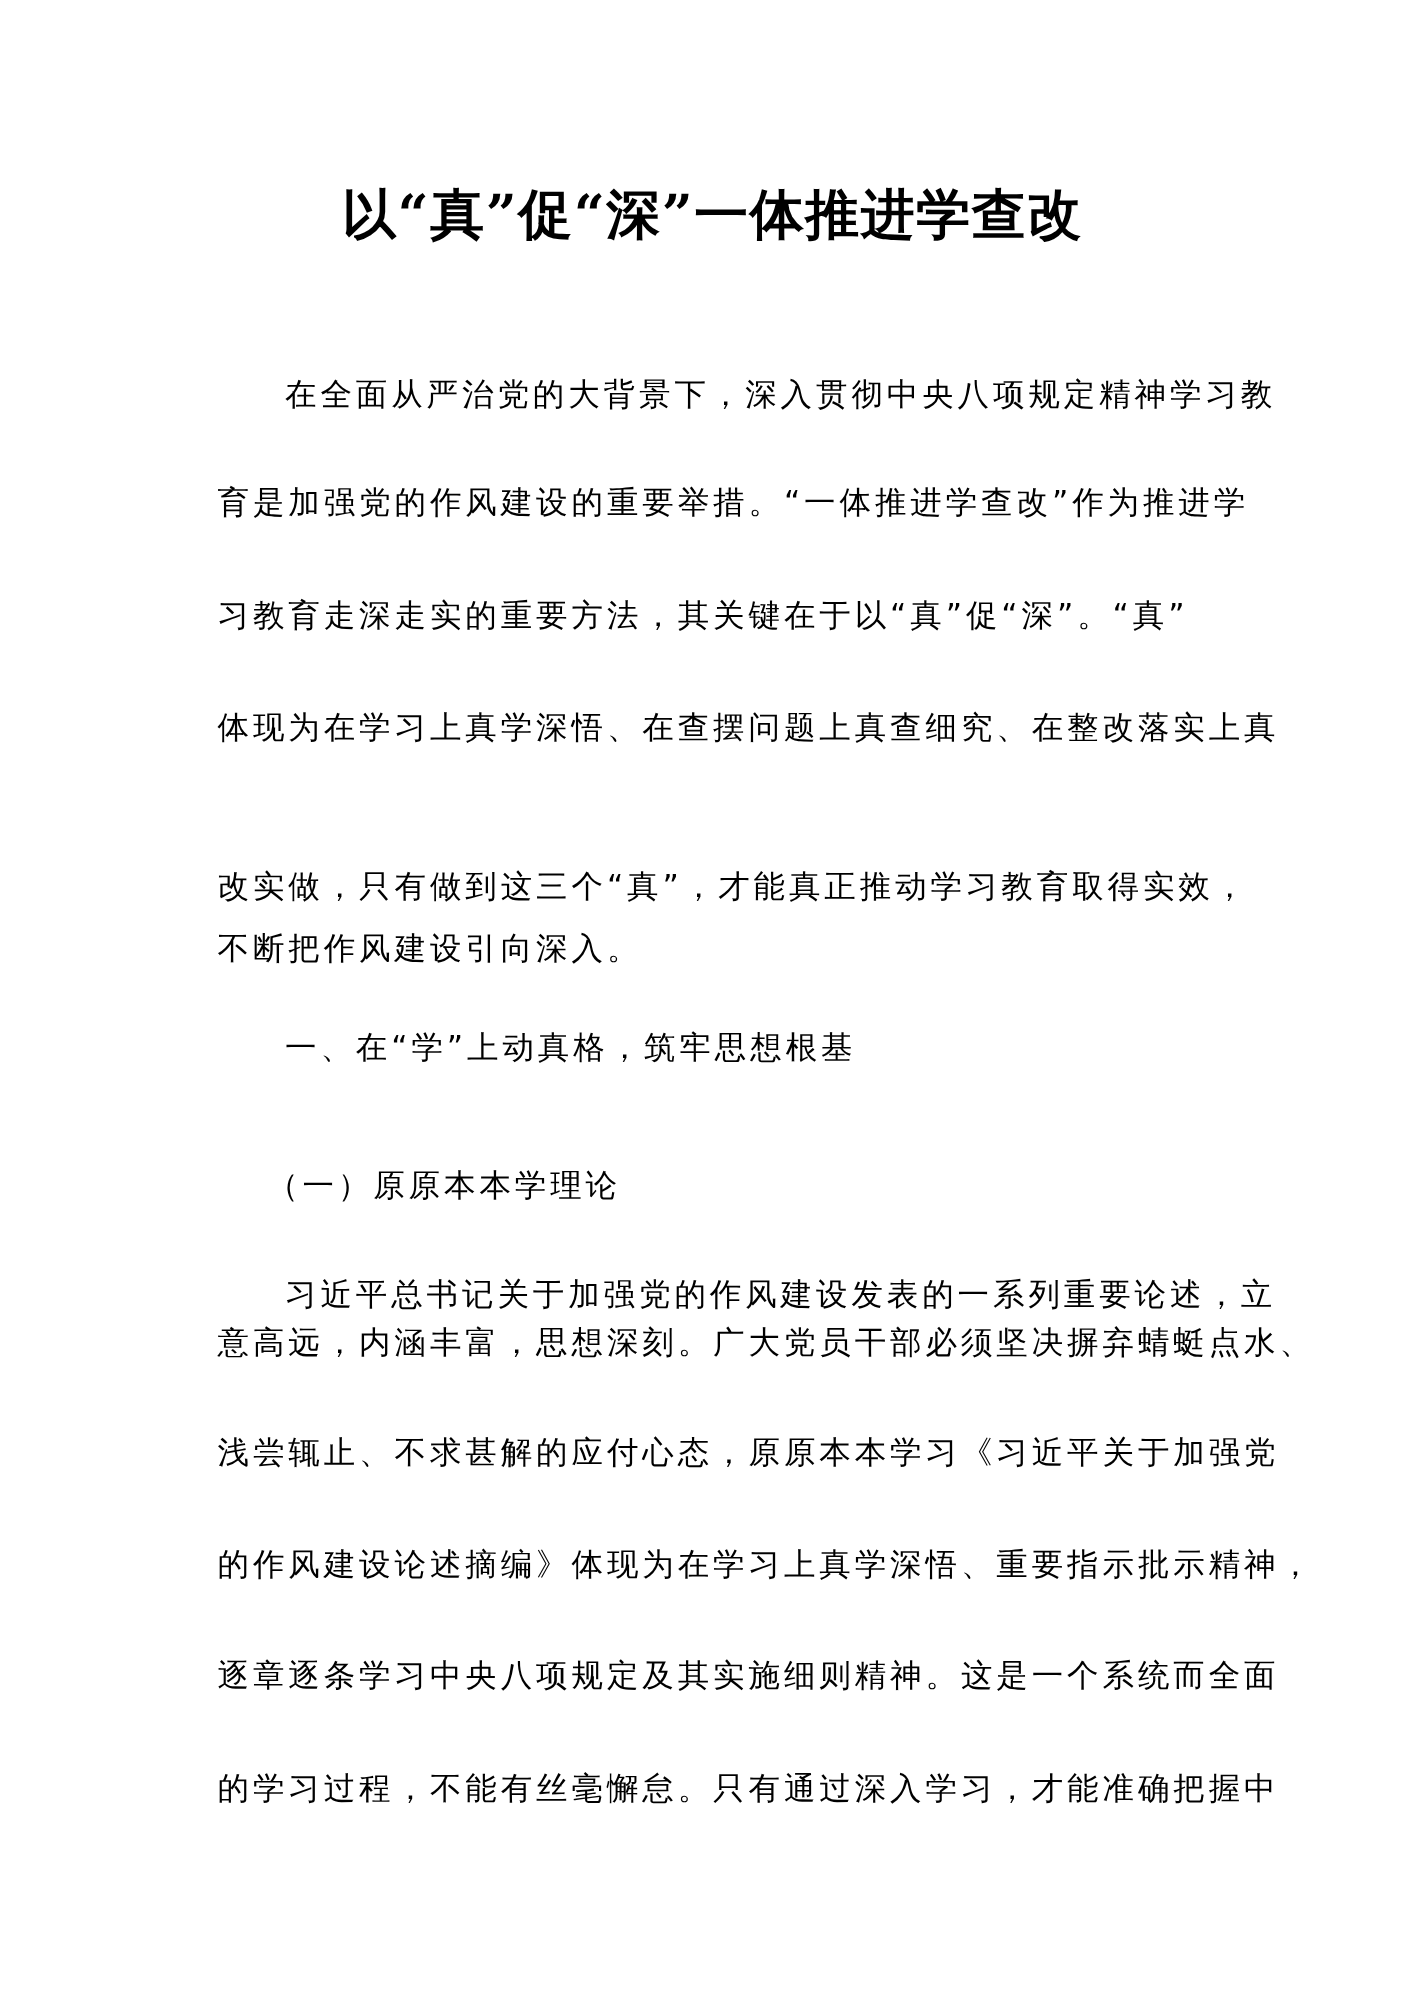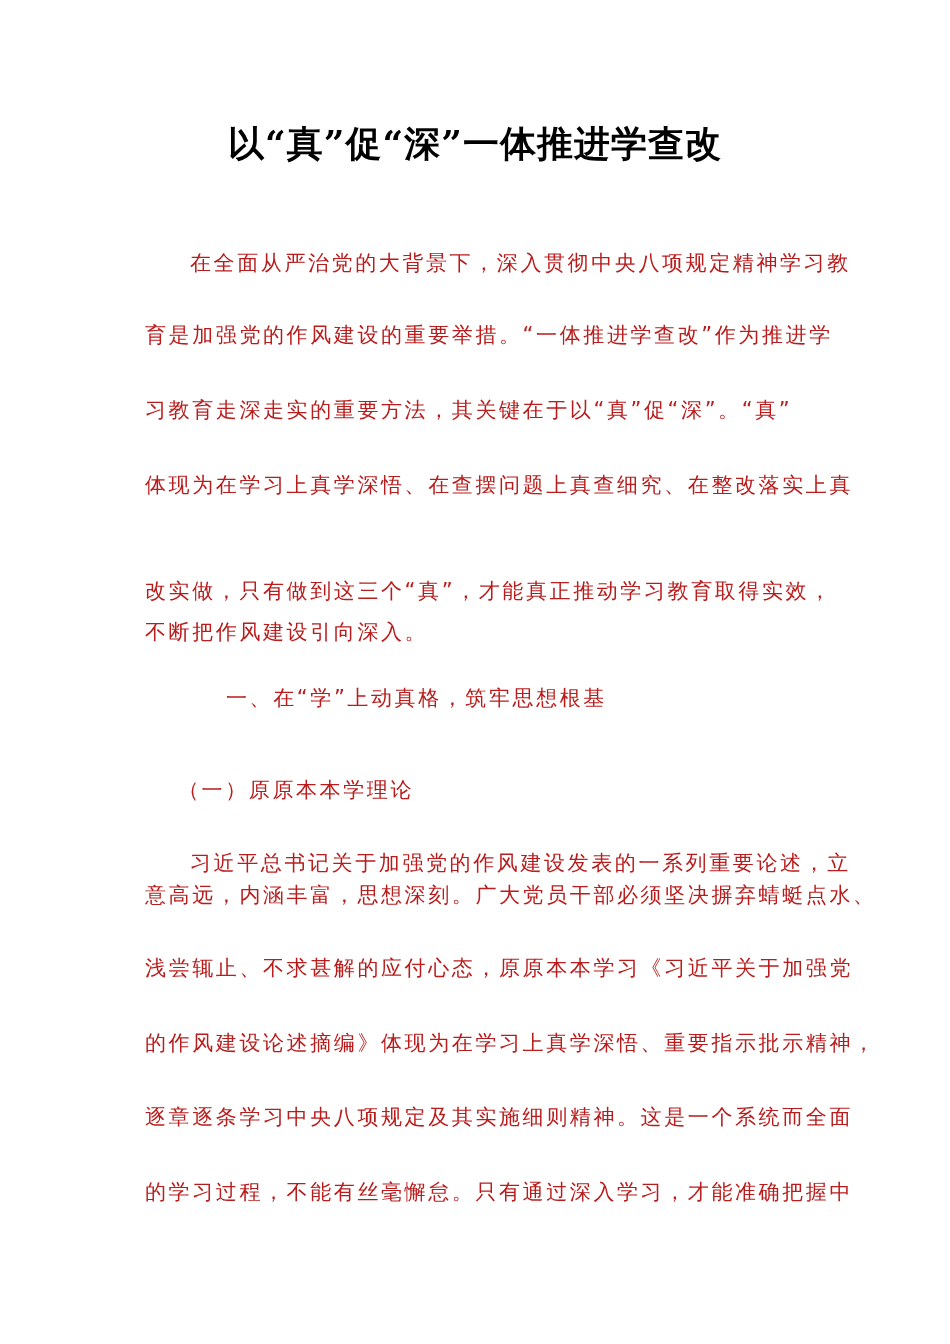--- a/index.html
+++ b/index.html
@@ -37,21 +37,21 @@
     white-space: nowrap;
   }
   .line {
     position: absolute;
     left: 145px;
     width: 665px;
     font-size: 21px;
     line-height: 30px;
     white-space: nowrap;
     letter-spacing: 2.6px;
-    color: #b91c1c;
+    color: #000000;
   }
   .line.indent { left: 190px; width: 620px; }
   .line.heading { left: 190px; }
   .line.subheading { left: 178px; margin-top: 32px; }
 </style>
 </head>
 <body>
 
 <div class="page">
 
@@ -59,21 +59,21 @@
 
   <div>
     <div class="line indent" style="top:248px;">在全面从严治党的大背景下，深入贯彻中央八项规定精神学习教</div>
     <div class="line" style="top:320px;">育是加强党的作风建设的重要举措。“一体推进学查改”作为推进学</div>
     <div class="line" style="top:395px;">习教育走深走实的重要方法，其关键在于以“真”促“深”。“真”</div>
     <div class="line" style="top:470px;">体现为在学习上真学深悟、在查摆问题上真查细究、在整改落实上真</div>
     <div class="line" style="top:576px;">改实做，只有做到这三个“真”，才能真正推动学习教育取得实效，</div>
     <div class="line" style="top:617px;">不断把作风建设引向深入。</div>
   </div>
 
-  <div class="line heading" style="top:683px;margin-left:36px;">一、在“学”上动真格，筑牢思想根基</div>
+  <div class="line heading" style="top:683px;">一、在“学”上动真格，筑牢思想根基</div>
 
   <div class="line subheading" style="top:743px;">（一）原原本本学理论</div>
 
   <div>
     <div class="line indent" style="top:808px;margin-top:40px;">习近平总书记关于加强党的作风建设发表的一系列重要论述，立</div>
     <div class="line" style="top:880px;">意高远，内涵丰富，思想深刻。广大党员干部必须坚决摒弃蜻蜓点水、</div>
     <div class="line" style="top:953px;">浅尝辄止、不求甚解的应付心态，原原本本学习《习近平关于加强党</div>
     <div class="line" style="top:1028px;">的作风建设论述摘编》体现为在学习上真学深悟、重要指示批示精神，</div>
     <div class="line" style="top:1102px;">逐章逐条学习中央八项规定及其实施细则精神。这是一个系统而全面</div>
     <div class="line" style="top:1177px;">的学习过程，不能有丝毫懈怠。只有通过深入学习，才能准确把握中</div>

